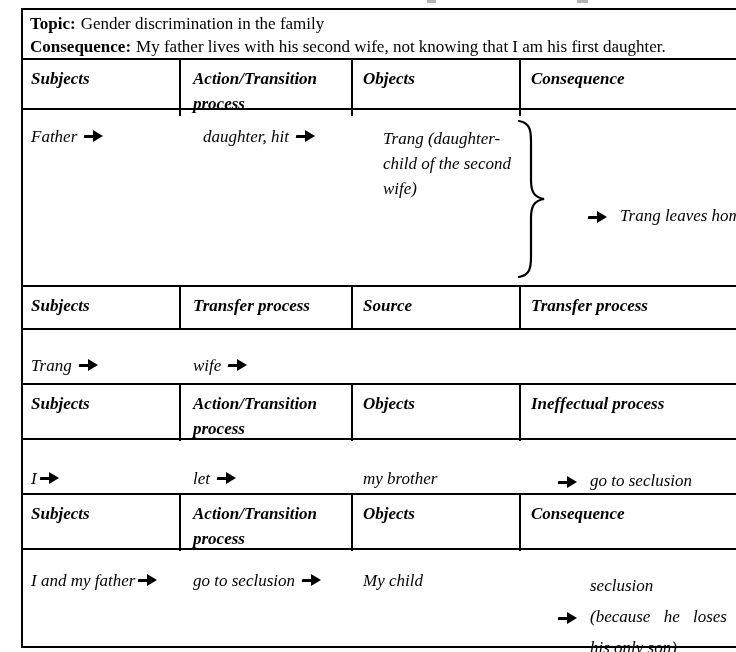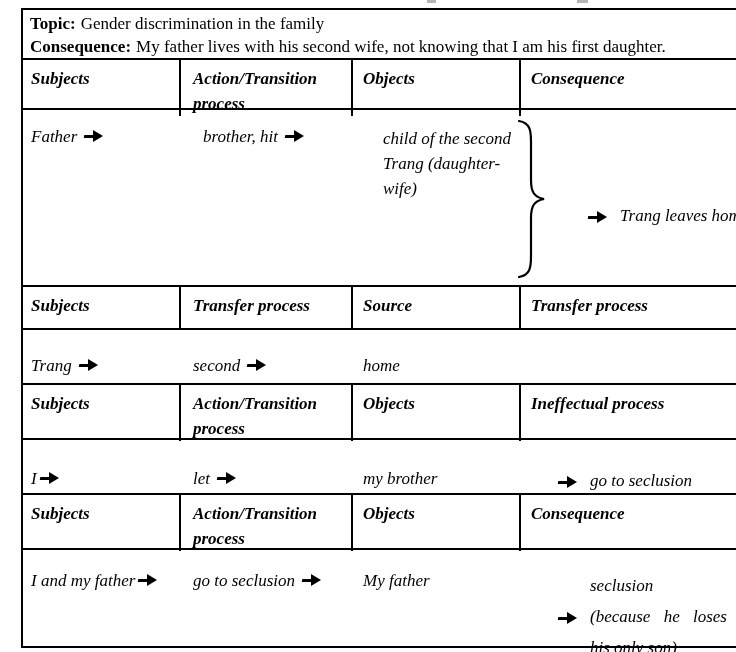--- a/index.html
+++ b/index.html
@@ -116,25 +116,25 @@
       <div class="hc first">Subjects</div>
       <div class="hc c2">Action/Transition process</div>
       <div class="hc">Objects</div>
       <div class="hc">Consequence</div>
     </div>
     <div class="row grid d1">
       <div class="dc first">
         <span>Father</span><span class="arw"></span>
       </div>
       <div class="dc c2">
-        <span>brother, hit</span><span class="arw"></span>
+        <span>daughter, hit</span><span class="arw"></span>
       </div>
       <div class="dc obj-lines">
+        <div>Trang (daughter-</div>
         <div>child of the second</div>
-        <div>Trang (daughter-</div>
         <div>wife)</div>
       </div>
       <div class="dc cons">
         <span class="arw"></span>
         <span class="txt">Trang leaves home</span>
       </div>
       <svg class="brace" width="34" height="160" viewBox="0 0 34 160">
         <path d="M4,2 C15,4 16,11 16,23 L16,61 C16,73 19,78 29,80 C19,82 16,87 16,99 L16,137 C16,149 15,156 4,158" fill="none" stroke="#000" stroke-width="2.2" stroke-linecap="round"></path>
       </svg>
     </div>
@@ -143,24 +143,21 @@
       <div class="hc first">Subjects</div>
       <div class="hc c2">Transfer process</div>
       <div class="hc">Source</div>
       <div class="hc">Transfer process</div>
     </div>
     <div class="row grid d2">
       <div class="dc first">
         <span>Trang</span><span class="arw"></span>
       </div>
       <div class="dc c2">
-        <span>second</span><span class="arw"></span>
-      </div>
-      <div class="dc">
-        <span>home</span>
+        <span>wife</span><span class="arw"></span>
       </div>
       <div class="dc"></div>
     </div>
 
     <div class="row grid h3">
       <div class="hc first">Subjects</div>
       <div class="hc c2">Action/Transition process</div>
       <div class="hc">Objects</div>
       <div class="hc">Ineffectual process</div>
     </div>
@@ -187,21 +184,21 @@
       <div class="hc">Consequence</div>
     </div>
     <div class="row grid d4 last">
       <div class="dc first">
         <span>I and my father</span><span class="arw tight"></span>
       </div>
       <div class="dc c2">
         <span>go to seclusion</span><span class="arw"></span>
       </div>
       <div class="dc">
-        <span>My father</span>
+        <span>My child</span>
       </div>
       <div class="dc cons">
         <span class="arw"></span>
         <div class="consblock">
           <div>seclusion</div>
           <div class="just">(because he loses</div>
           <div>his only son)</div>
         </div>
       </div>
     </div>

